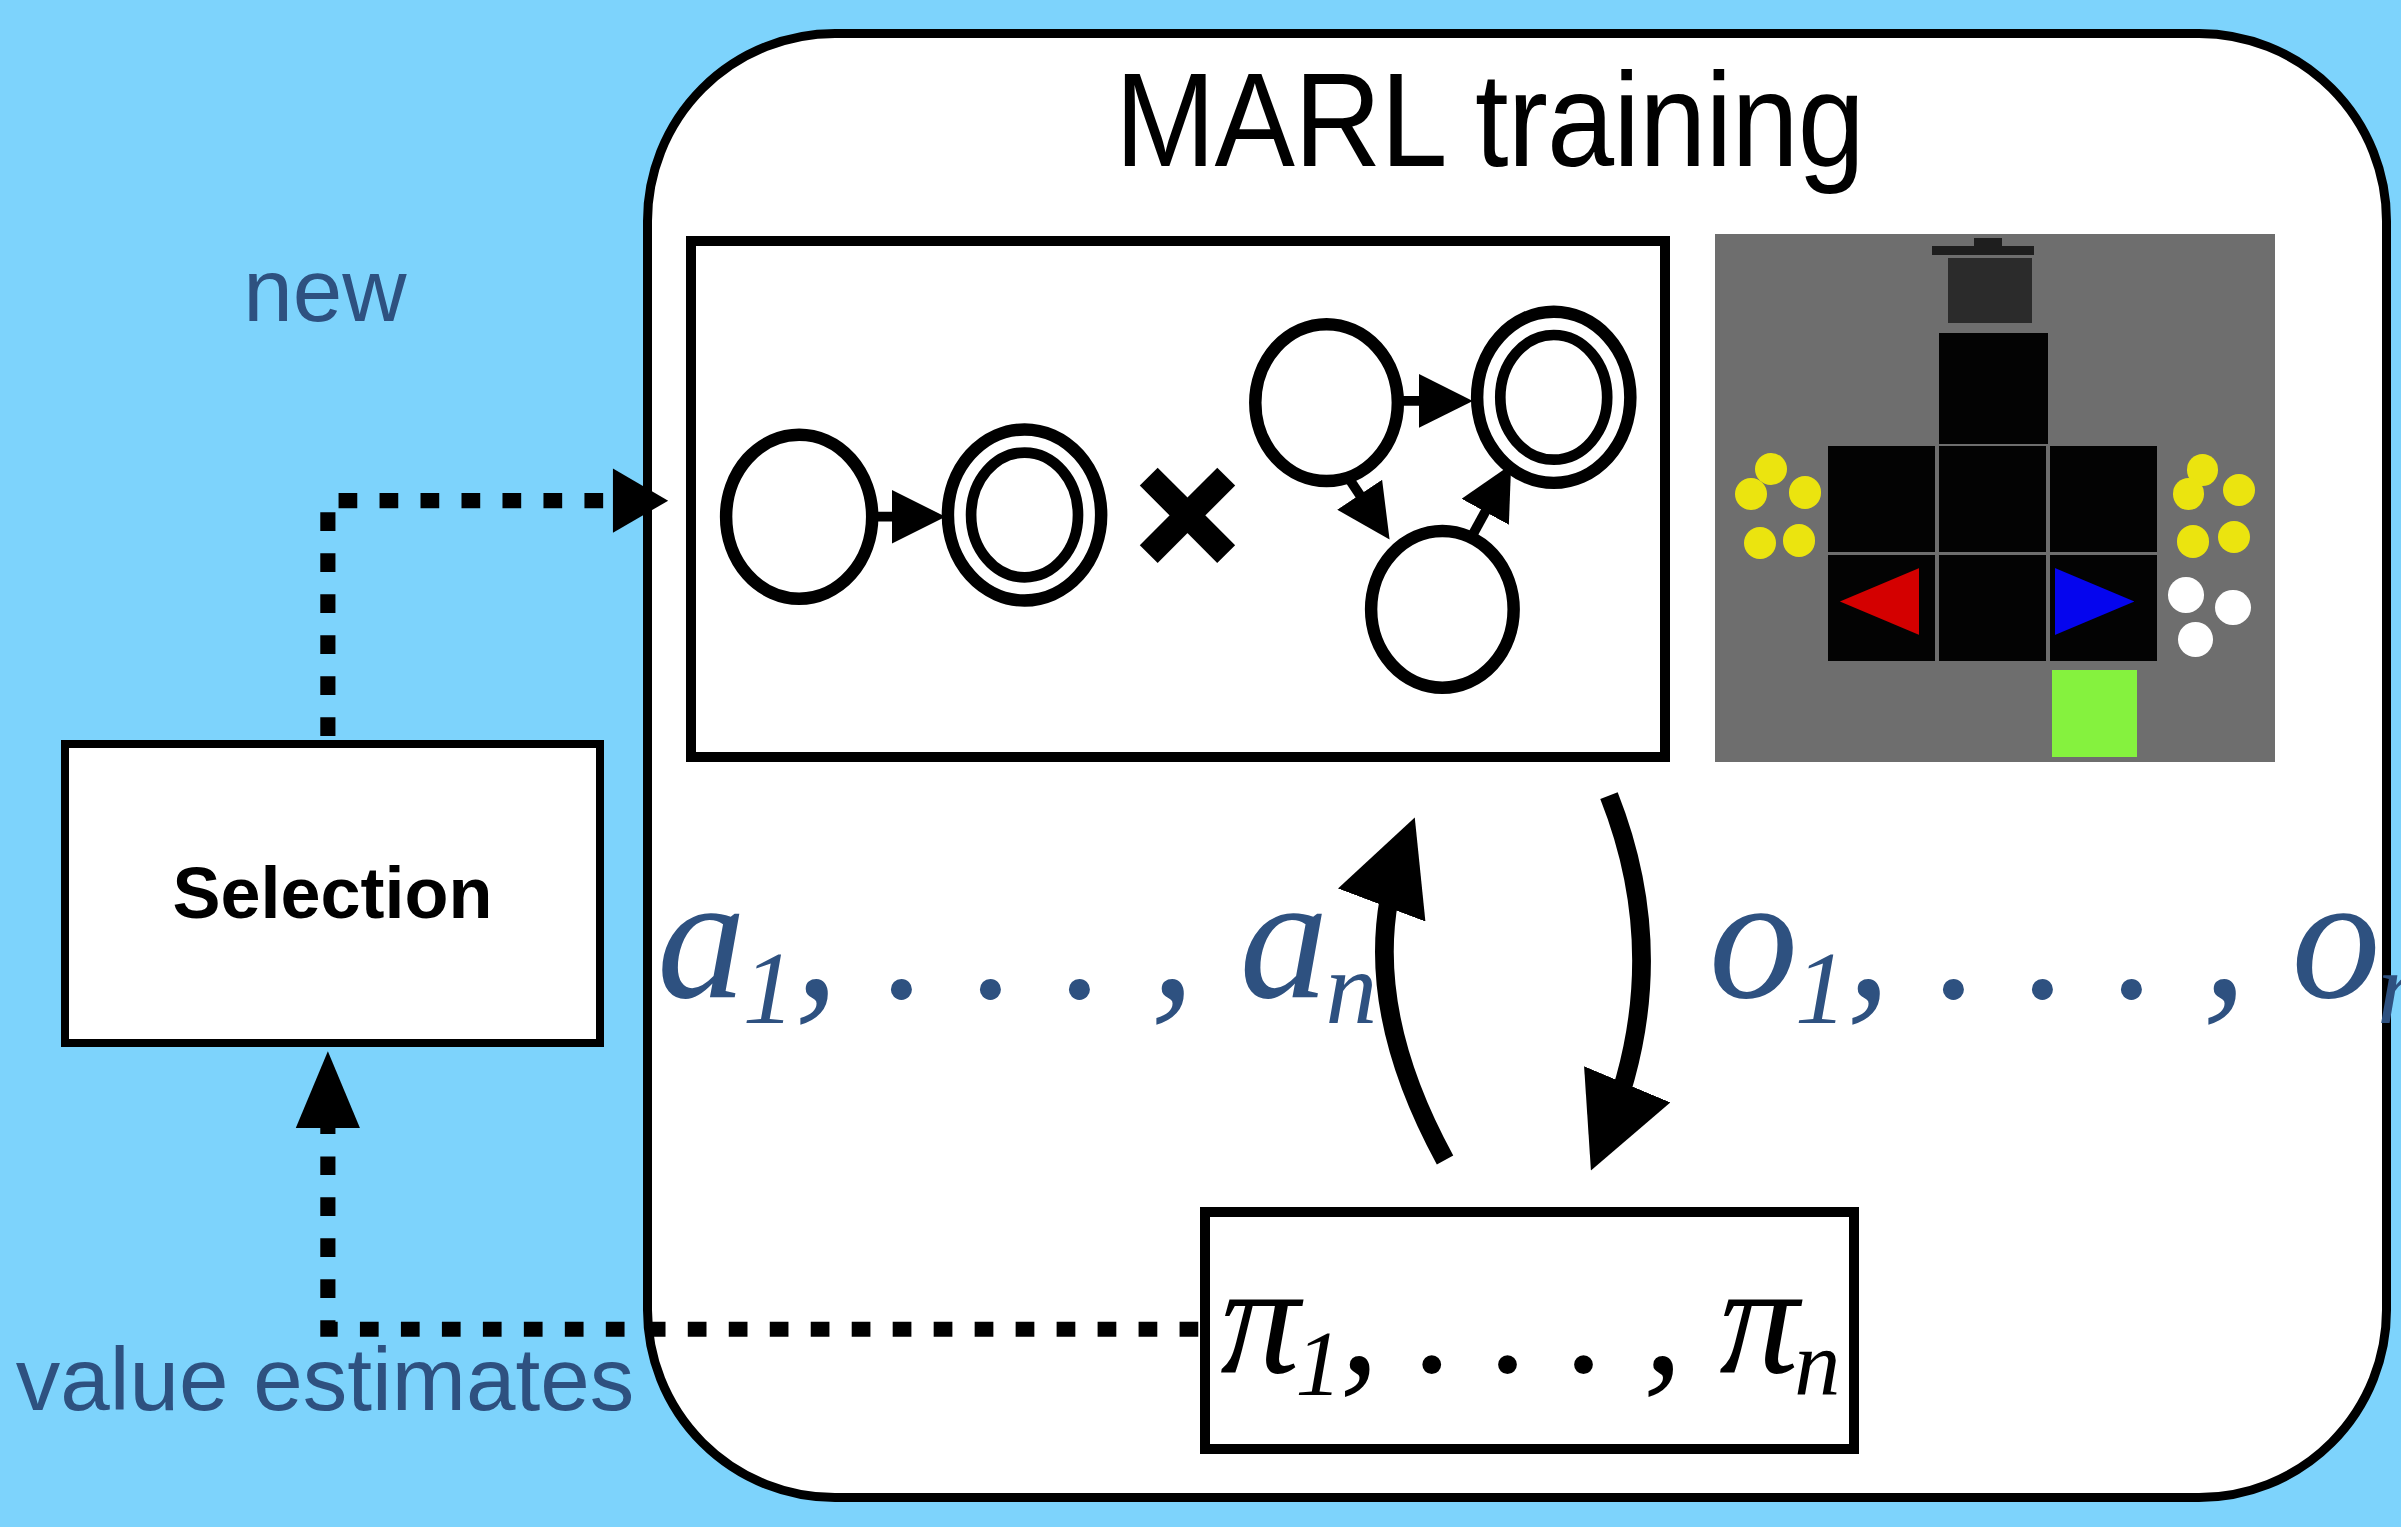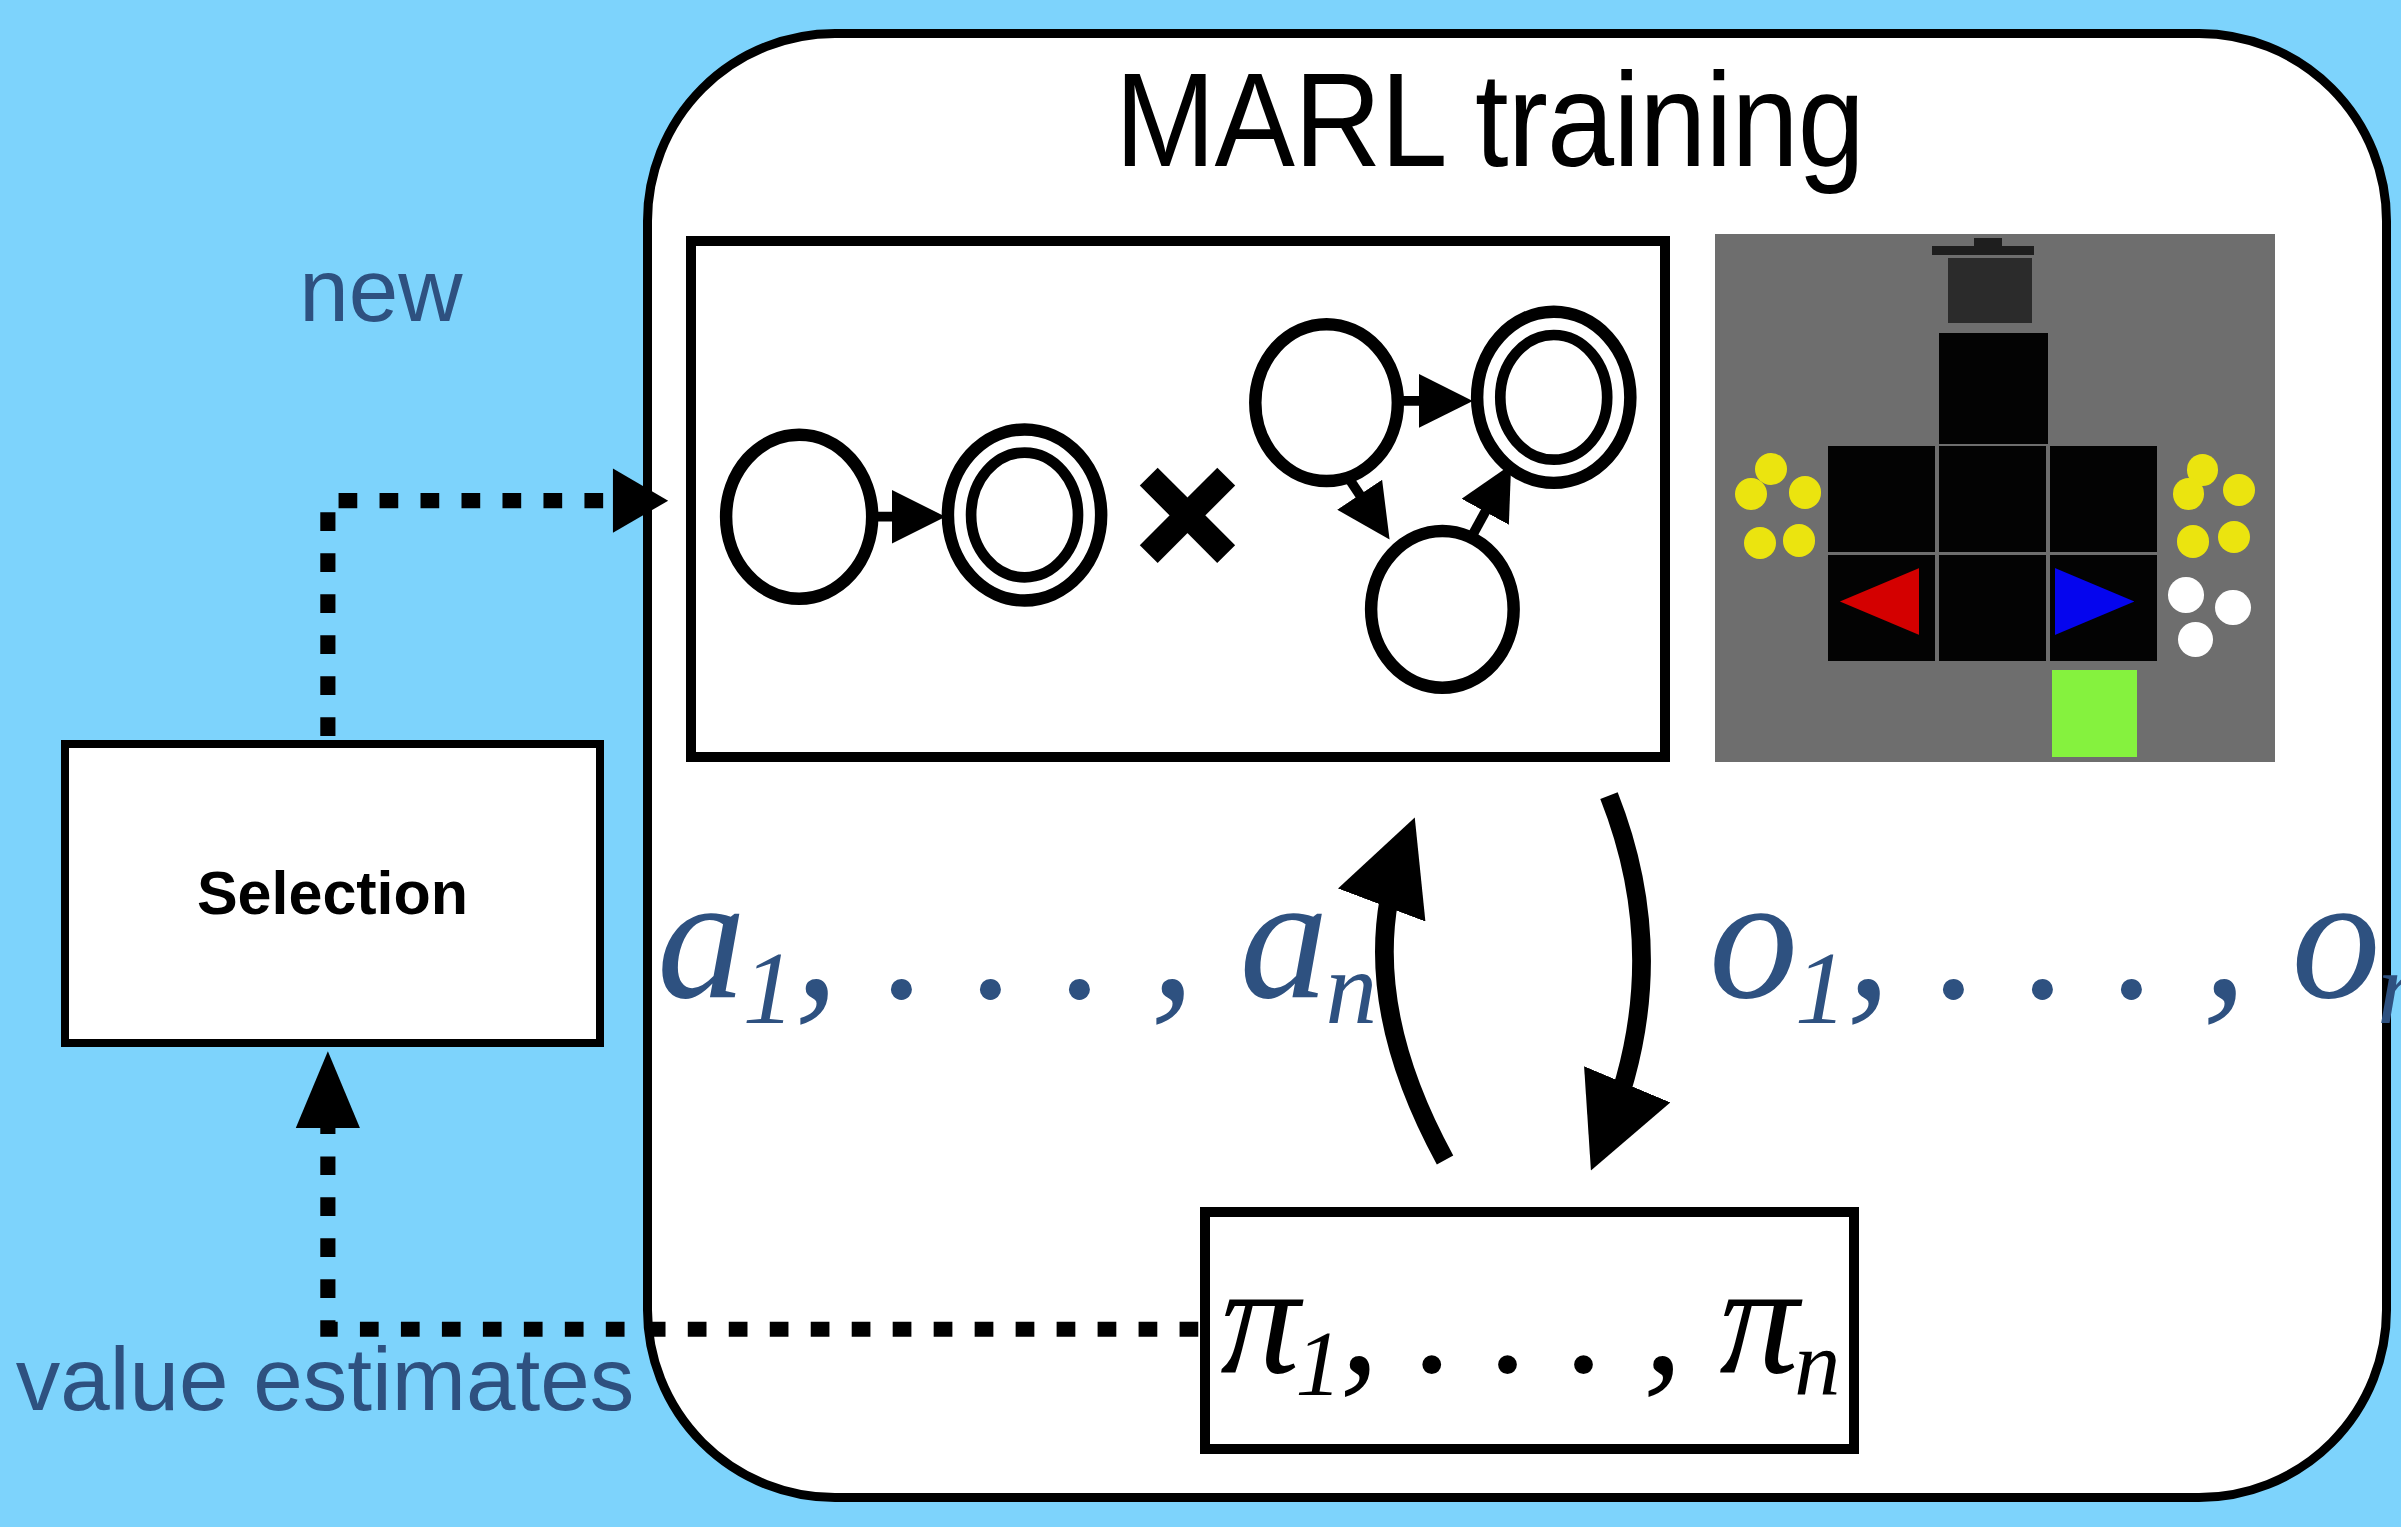--- a/index.html
+++ b/index.html
@@ -20,28 +20,28 @@
     transform:scaleX(.90); transform-origin:50% 50%;
     white-space:nowrap;
   }
 
   
   .automata-box{ left:686px; top:236px; width:984px; height:526px;
     border:10.7px solid #000; background:#fff; box-sizing:border-box;}
   .selection-box{ left:61px; top:740px; width:543px; height:307px;
     border:8px solid #000; background:#fff; box-sizing:border-box;
     display:flex; flex-direction:column; align-items:center; justify-content:center;
-    font-size:61px; font-weight:700; line-height:1.26; text-align:center;}
+    font-size:72px; font-weight:700; line-height:1.26; text-align:center;}
   .pi-box{ left:1200px; top:1207px; width:659px; height:247px;
     border:10.7px solid #000; background:#fff; box-sizing:border-box;
     display:flex; align-items:center; justify-content:center;}
 
   
   .note{ color:var(--accent,#2e5180); text-align:center; font-size:89px; line-height:96px;}
-  .note-new{ left:12px; top:242px; width:650px;padding-left:44px;}
+  .note-new{ left:0; top:242px; width:650px;}
   .note-value{ left:0; top:1335px; width:650px; line-height:1;}
 
   
   .mathlabel{ font-family:"Liberation Serif", serif; font-style:italic;
     color:var(--accent,#2e5180); font-size:178px; line-height:1; white-space:nowrap;}
   .mathlabel sub{ font-size:.58em; line-height:0; vertical-align:-0.25em; margin-left:-0.03em;}
   .label-actions{ left:486px; top:848px; width:891px; text-align:right;}
   .label-observations{ left:1709px; top:848px; width:704px; text-align:left;}
   .label-policies{ font-size:159px; color:#000; margin-top:-25px; letter-spacing:-1.8px;}
 

